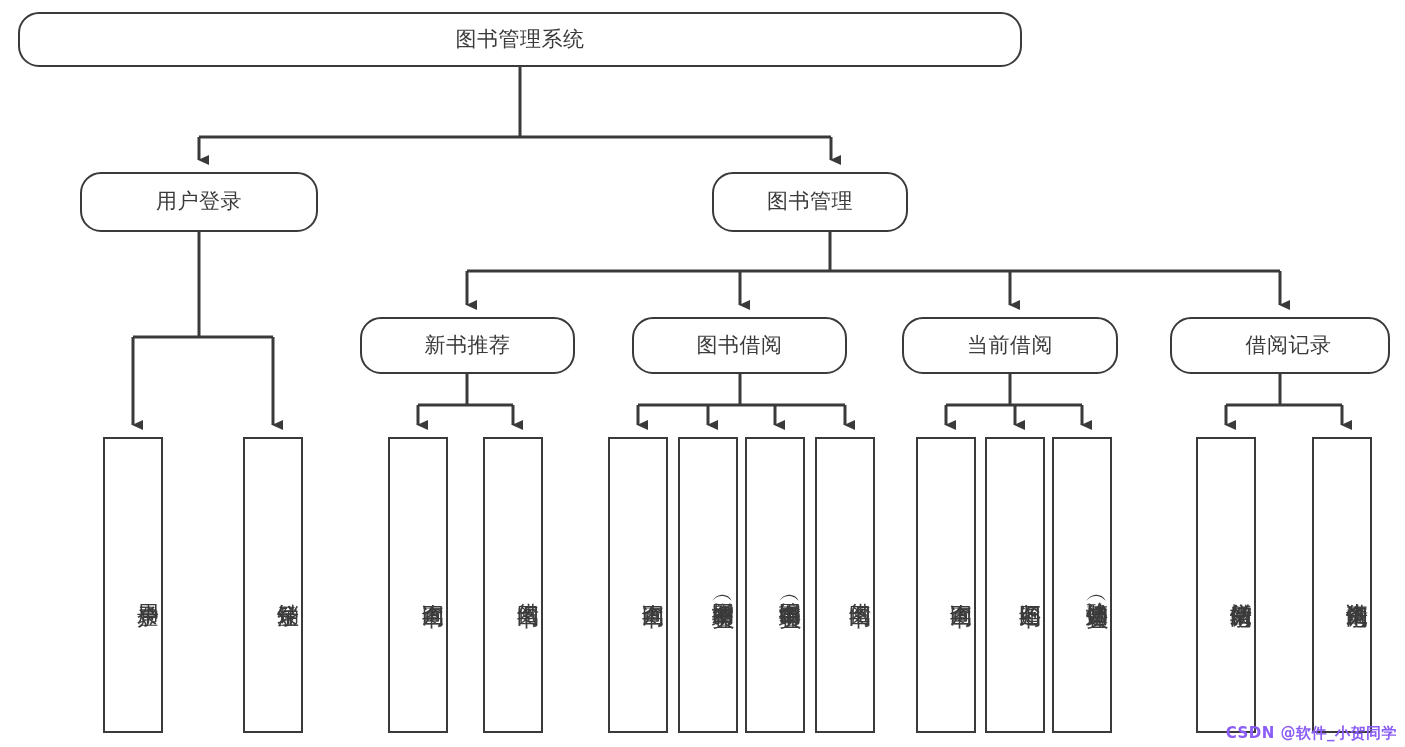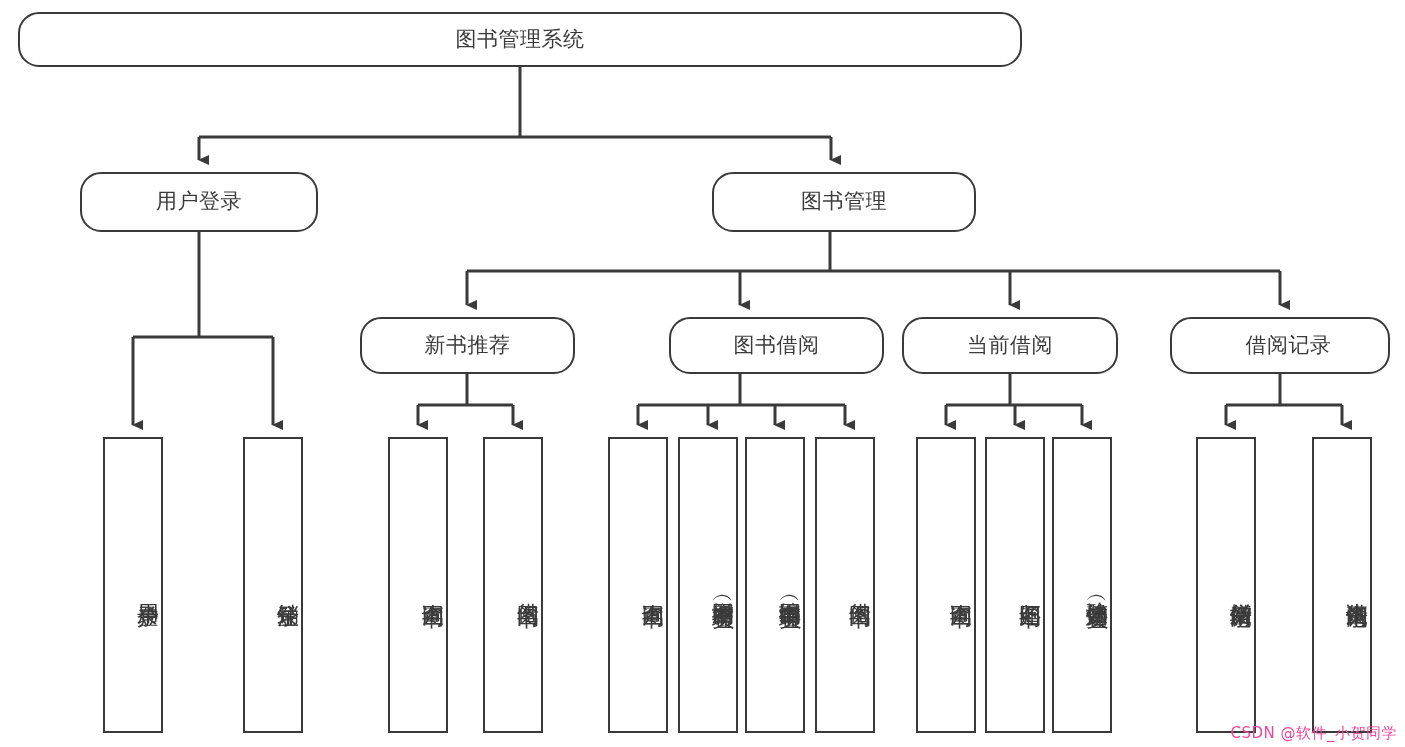--- a/index.html
+++ b/index.html
@@ -53,23 +53,24 @@
     padding-top: 6px;
   }
   .node-v span {
     display: block;
   }
   #watermark {
     position: absolute;
     right: 8px;
     bottom: 4px;
     font-size: 15px;
-    color: #ec4899;
+    color: #8b5cf6;
     letter-spacing: 0.5px;
     white-space: nowrap;
+    font-weight: bold;
   }
 </style>
 </head>
 <body>
 
 <div id="canvas">
 
   <svg id="edges" viewBox="0 0 1405 747" xmlns="http://www.w3.org/2000/svg">
     <defs>
       <marker id="arw" markerWidth="10" markerHeight="11" refX="5" refY="10" orient="auto" markerUnits="userSpaceOnUse">
@@ -120,28 +121,28 @@
     </g>
   </svg>
 
   <div class="node node-h" style="left:18px; top:12px; width:1004px; height:55px;">
     <span>图书管理系统</span>
   </div>
 
   <div class="node node-h" style="left:80px; top:172px; width:238px; height:60px;">
     <span>用户登录</span>
   </div>
-  <div class="node node-h" style="left:712px; top:172px; width:264px; height:60px;">
+  <div class="node node-h" style="left:712px; top:172px; width:196px; height:60px;">
     <span>图书管理</span>
   </div>
 
   <div class="node node-h" style="left:360px; top:317px; width:215px; height:57px;">
     <span>新书推荐</span>
   </div>
-  <div class="node node-h" style="left:632px; top:317px; width:215px; height:57px;margin-left:37px;">
+  <div class="node node-h" style="left:632px; top:317px; width:215px; height:57px;">
     <span>图书借阅</span>
   </div>
   <div class="node node-h" style="left:902px; top:317px; width:216px; height:57px;">
     <span>当前借阅</span>
   </div>
   <div class="node node-h" style="left:1170px; top:317px; width:220px; height:57px;padding-left:17px;">
     <span>借阅记录</span>
   </div>
 
   <div class="node node-v" style="left:103px; top:437px; width:60px; height:296px;">

